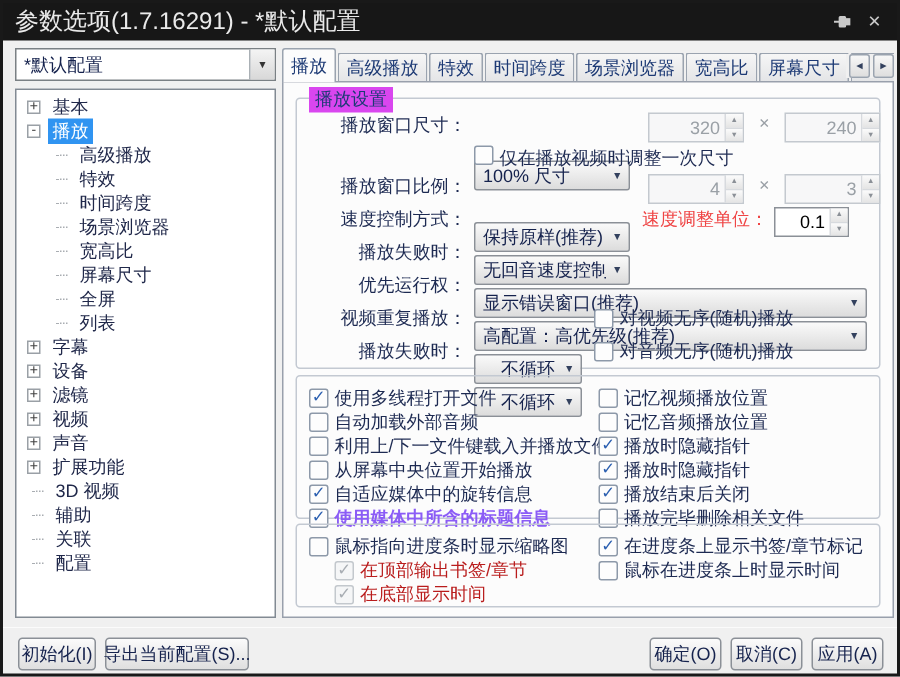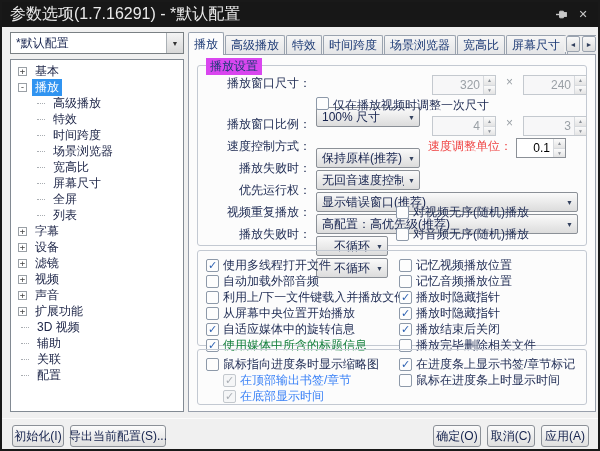--- a/index.html
+++ b/index.html
@@ -61,24 +61,24 @@
   .w58{width:64px;}
   .w50{width:50px;}
   .times{color:#9aa0a6;padding:0 10px;}
   .gapL{margin-left:12px;}
   .unitlabel{width:88px;text-align:right;padding-right:4px;margin-left:8px;white-space:nowrap;color:#ef4444;}
   
   .chk{display:flex;align-items:center;height:16px;white-space:nowrap;}
   .cbox{width:13px;height:13px;border:1px solid #8d99a9;background:#fdfdfd;border-radius:2px;display:inline-flex;align-items:center;justify-content:center;margin-right:4px;flex:none;}
   .tick{color:#2b5fb0;font-size:11px;font-weight:bold;line-height:1;}
   .clabel{color:#1d2a52;}
-  .chk.b .clabel{font-weight:normal;color:#15803d;}
+  .chk.b .clabel{font-weight:bold;color:#8b5cf6;}
   .chk.dis .cbox{background:#f5f6f7;border-color:#c3c8cd;}
   .chk.dis .tick{color:#a8adb3;}
-  .chk.dis .clabel{color:#3b82f6;}
+  .chk.dis .clabel{color:#b91c1c;}
   .chk.ind{margin-left:17px;}
   .col{position:absolute;top:6px;display:flex;flex-direction:column;}
   .colL{left:8px;}
   .colR{left:201px;}
   .inlinechk{display:flex;align-items:center;margin-left:8px;}
   
   .footsep{position:absolute;left:0;right:0;top:416px;height:1px;background:#d8d8d8;border-bottom:1px solid #fbfbfb;}
   .btn{position:absolute;top:423px;height:22px;border:1px solid #8b9097;border-radius:3px;background:linear-gradient(#fbfbfb,#dfdfdf);display:flex;align-items:center;justify-content:center;color:#15224d;white-space:nowrap;}
 </style>
 </head>

